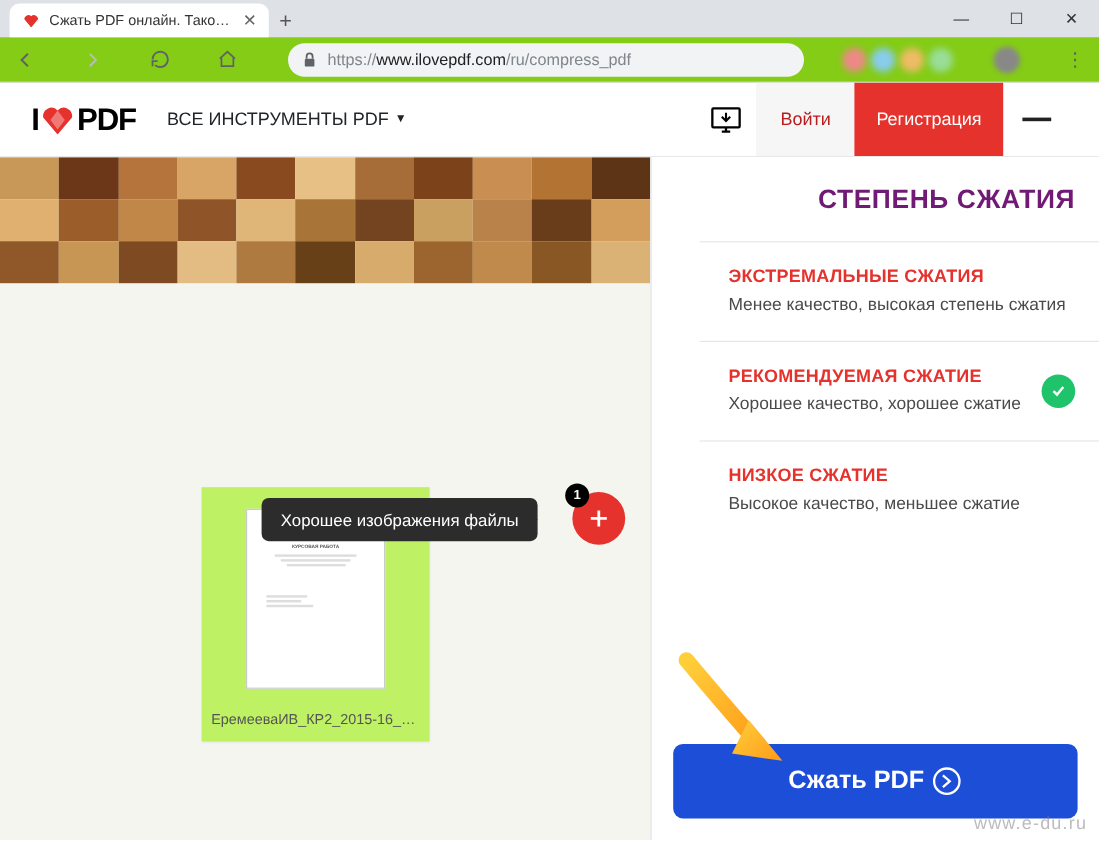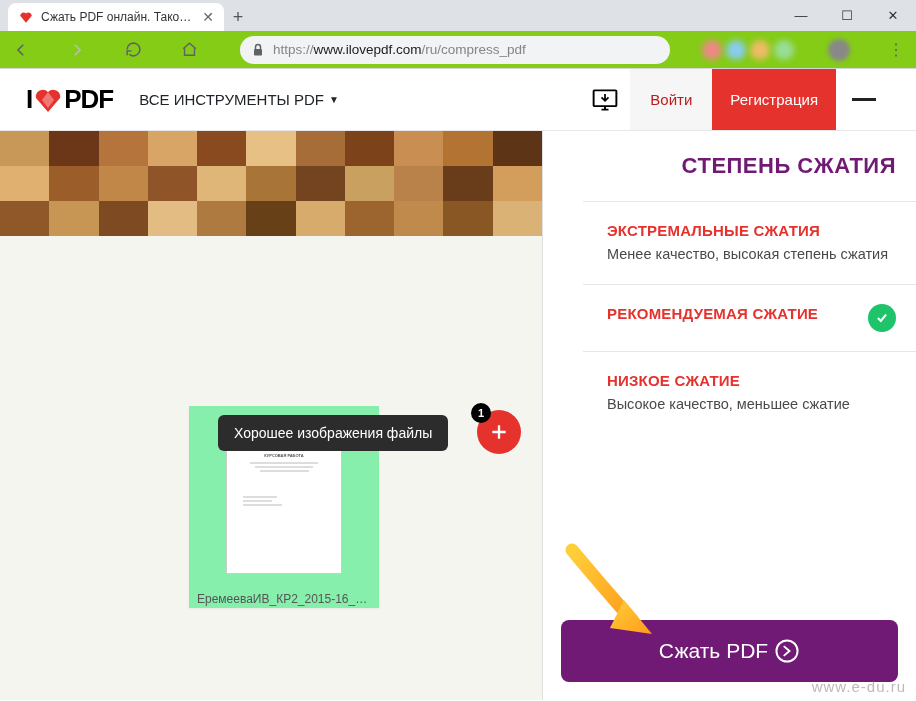--- a/index.html
+++ b/index.html
@@ -44,41 +44,41 @@
 .hamwrap { display: flex; flex-direction: column; gap: 5px; }
 
 
 .content { display: flex; height: calc(700px - 31px - 38px - 62px); }
 .leftpane { width: 542px; background: #f5f5f0; position: relative; overflow: hidden; }
 .rightpane { flex: 1; background: #fff; border-left: 1px solid #e0e0e0; display: flex; flex-direction: column; position: relative; }
 
 .hero { height: 105px; display: grid; grid-template-columns: repeat(11,1fr); grid-template-rows: repeat(3,1fr); }
 .hero div { filter: blur(0.3px); }
 
-.filecard { position: absolute; left: 189px; top: 275px; width: 190px; background: #86efac; text-align: center; box-shadow: 0 1px 2px rgba(0,0,0,0.05);}
+.filecard { position: absolute; left: 168px; top: 275px; width: 190px; background: #bef264; text-align: center; padding-bottom: 10px; box-shadow: 0 1px 2px rgba(0,0,0,0.05);}
 .filecard .thumb { width: 116px; height: 150px; margin: 18px auto 12px; border: 1px solid #ccc; background: #fff; position: relative; padding: 10px 8px; font-size: 3.5px; color: #555; line-height: 1.5; text-align: center; overflow: hidden;}
 .filecard .fname { font-size: 12px; color: #555; padding: 6px 8px 2px; white-space: nowrap; overflow: hidden; text-overflow: ellipsis; }
 
 .tooltip { position: absolute; left: 218px; top: 284px; background: #2c2c2c; color: #fff; padding: 10px 16px; border-radius: 6px; font-size: 14px; white-space: nowrap; z-index: 5; }
 .tooltip::after { content: ""; position: absolute; right: -7px; top: 50%; transform: translateY(-50%); border: 7px solid transparent; border-left-color: #2c2c2c; }
 
 .addbtn { position: absolute; left: 477px; top: 279px; width: 44px; height: 44px; border-radius: 50%; background: #e5322d; color: #fff; display: flex; align-items: center; justify-content: center; z-index: 6; }
 .addbtn svg { width: 20px; height: 20px; }
 .badge { position: absolute; left: 471px; top: 272px; width: 20px; height: 20px; border-radius: 50%; background: #000; color: #fff; font-size: 11px; font-weight: bold; display: flex; align-items: center; justify-content: center; z-index: 7; }
 
 
 .paneltitle { font-size: 22px; font-weight: 700; color: #701a75; text-align: right; padding: 22px 20px 22px; letter-spacing: 0.5px;}
 .opt { border-top: 1px solid #e6e6e6; padding: 20px 24px 22px; position: relative; cursor: pointer; margin-left: 40px; }
 .opt:last-of-type { border-bottom: 1px solid #e6e6e6; }
 .opt .otitle { color: #e5322d; font-size: 15px; font-weight: 600; margin-bottom: 7px; letter-spacing: 0.2px;}
 .opt .odesc { color: #4a4a4a; font-size: 14.5px; }
 .check { position: absolute; right: 20px; top: 50%; transform: translateY(-50%); width: 28px; height: 28px; border-radius: 50%; background: #1fc36a; display: flex; align-items: center; justify-content: center; }
 .check svg { width: 14px; height: 14px; stroke: #fff; }
 
-.compressbtn { margin: auto 18px 18px 18px; background: #701a75; color: #fff; height: 62px; border-radius: 8px; display: flex; align-items: center; justify-content: center; font-size: 21px; font-weight: 400; gap: 6px; position: relative; }
+.compressbtn { margin: auto 18px 18px 18px; background: #1d4ed8; color: #fff; height: 62px; border-radius: 8px; display: flex; align-items: center; justify-content: center; font-size: 21px; font-weight: 700; gap: 6px; position: relative; }
 .compressbtn svg { width:26px; height:26px; }
 
 .arrow { position: absolute; left: 552px; top: 540px; width: 120px; height: 110px; z-index: 20; pointer-events: none; }
 
 .watermark { position: absolute; right: 10px; bottom: 6px; font-size: 15px; color: rgba(120,120,120,0.5); letter-spacing: 1px; z-index: 30; }
 
 .thumb-line { height:2px; background:#ddd; margin:2px 8px;}
 .thumb-heading { font-size:4px; font-weight:bold; margin:6px 0 3px;}
 </style>
 </head>
@@ -251,20 +251,21 @@
 
   <div class="rightpane">
     <div class="paneltitle">СТЕПЕНЬ СЖАТИЯ</div>
 
     <div class="opt">
       <div class="otitle">ЭКСТРЕМАЛЬНЫЕ СЖАТИЯ</div>
       <div class="odesc">Менее качество, высокая степень сжатия</div>
     </div>
     <div class="opt">
       <div class="otitle">РЕКОМЕНДУЕМАЯ СЖАТИЕ</div>
+      <div class="odesc">Хорошее качество, хорошее сжатие</div>
       <div class="check">
         <svg viewBox="0 0 24 24" fill="none" stroke-width="3.5">
             <path d="M5 12l5 5 9-11"></path>
           </svg>
       </div>
     </div>
     <div class="opt">
       <div class="otitle">НИЗКОЕ СЖАТИЕ</div>
       <div class="odesc">Высокое качество, меньшее сжатие</div>
     </div>

